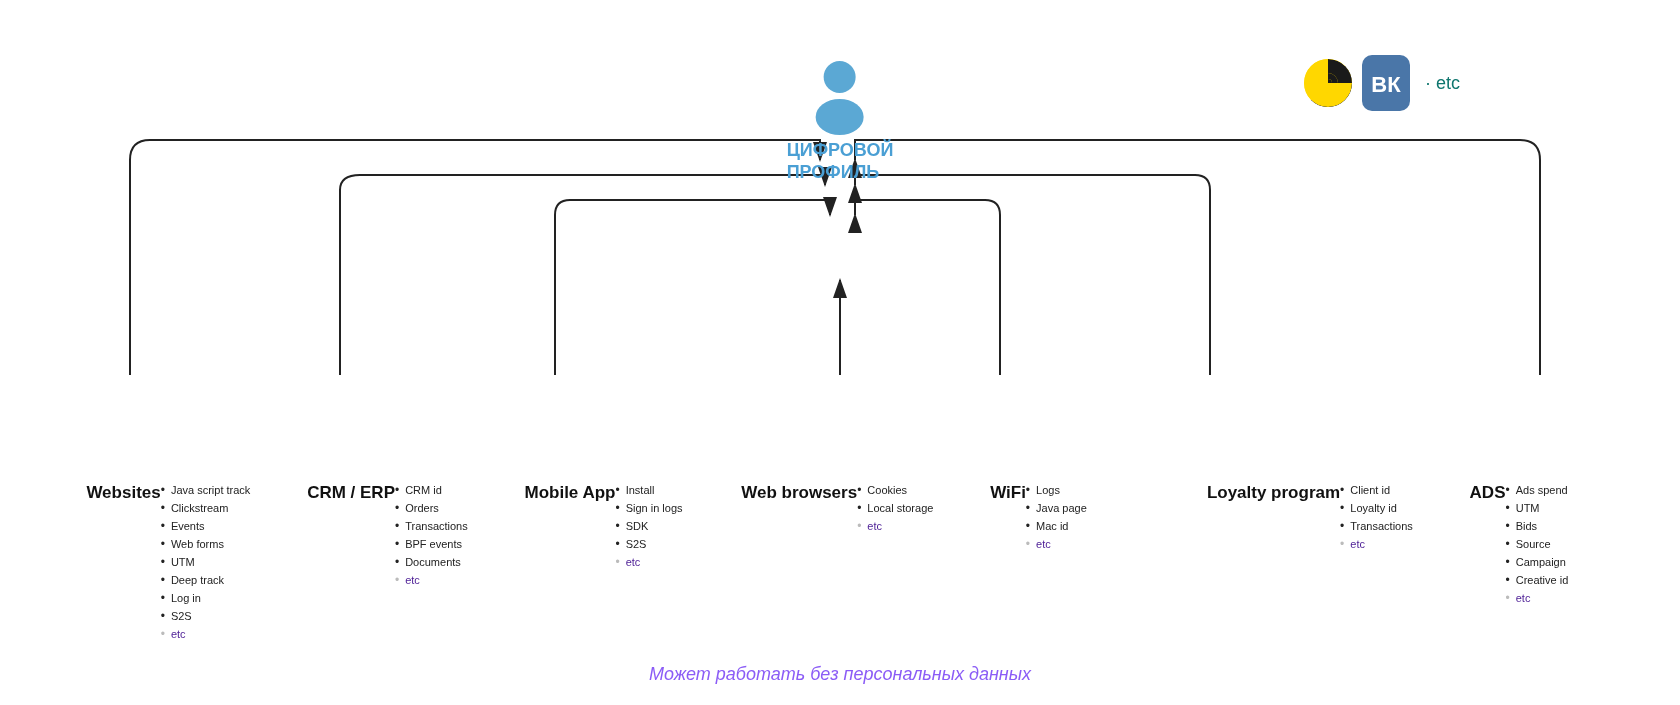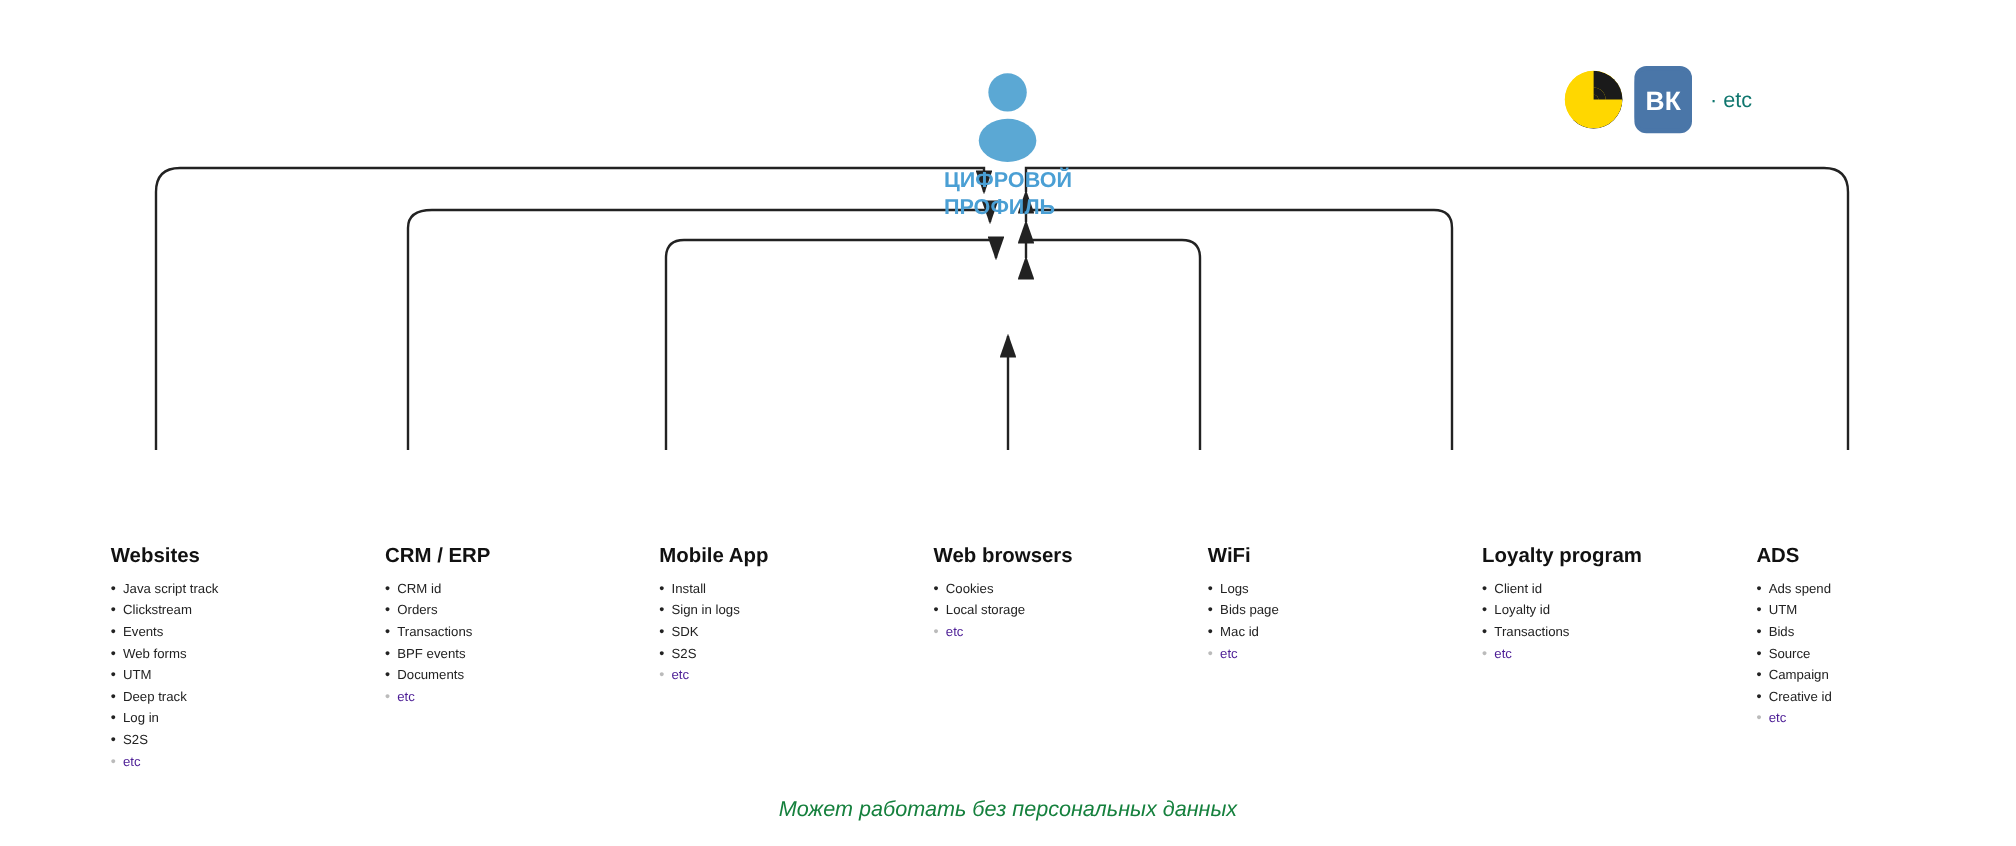--- a/index.html
+++ b/index.html
@@ -107,21 +107,21 @@
       left: 0;
       right: 0;
       display: flex;
       justify-content: space-around;
       padding: 0 40px;
       align-items: flex-start;
     }
 
     .column {
       display: flex;
-      flex-direction: column;
+      flex-direction: row;
       min-width: 160px;
       margin-left: 36px;
     }
 
     .column-title {
       font-size: 17px;
       font-weight: bold;
       color: #111;
       margin-bottom: 10px;
     }
@@ -154,21 +154,21 @@
     }
 
     
     .bottom-note {
       position: absolute;
       bottom: 20px;
       left: 50%;
       transform: translateX(-50%);
       font-size: 18px;
       font-style: italic;
-      color: #15803d;
+      color: #8b5cf6;
       white-space: nowrap;
     }
   </style>
 </head>
 <body>
 
 <div class="diagram-container">
 
   <div class="top-icons">
 
@@ -280,21 +280,21 @@
         <li>Cookies</li>
         <li>Local storage</li>
         <li class="etc">etc</li>
       </ul>
     </div>
 
     <div class="column">
       <div class="column-title">WiFi</div>
       <ul class="column-items">
         <li>Logs</li>
-        <li>Bids page</li>
+        <li>Java page</li>
         <li>Mac id</li>
         <li class="etc">etc</li>
       </ul>
     </div>
 
     <div class="column">
       <div class="column-title">Loyalty program</div>
       <ul class="column-items">
         <li>Client id</li>
         <li>Loyalty id</li>

